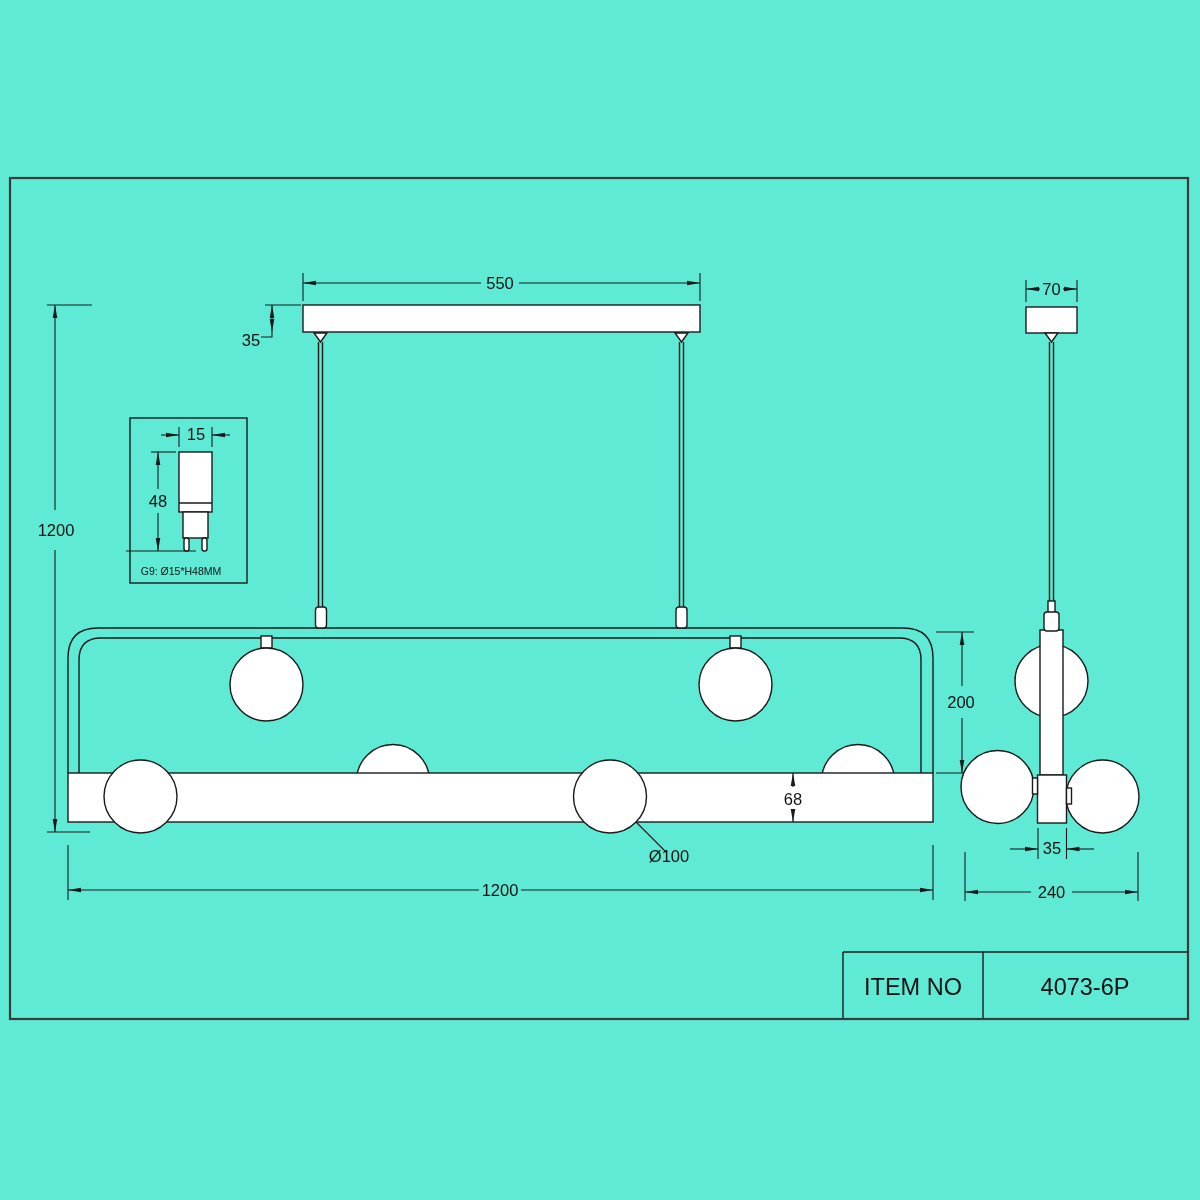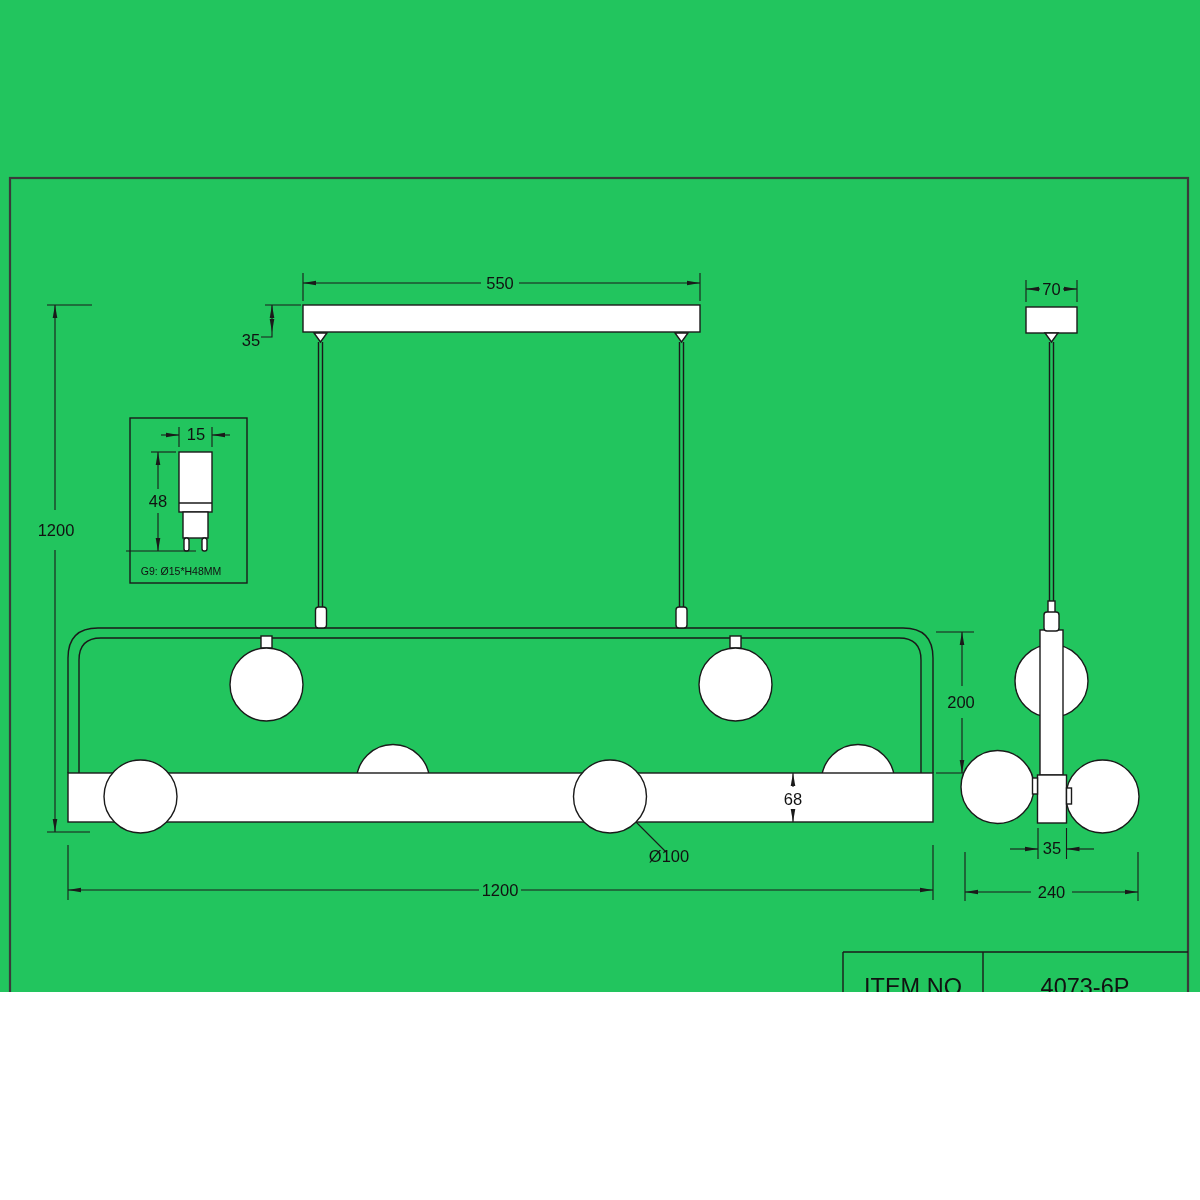--- a/index.html
+++ b/index.html
@@ -1,16 +1,16 @@
 <!DOCTYPE html>
 <html><head>
 <meta charset="utf-8">
 <style>
   html,body{margin:0;padding:0;background:#fff;}
-  .sheet{position:relative;width:1200px;height:992px;background:#22c55e;overflow:hidden;
+  .sheet{position:relative;width:1200px;height:1200px;background:#5eead4;overflow:hidden;
          font-family:"Liberation Sans",sans-serif;}
   svg{position:absolute;left:0;top:0;}
   .ol{stroke:#1a1a1a;stroke-width:1.4;fill:none;}
   .wf{fill:#ffffff;stroke:#1a1a1a;stroke-width:1.4;}
   .dl{stroke:#1a1a1a;stroke-width:1.1;fill:none;}
   .dt{font:16.5px "Liberation Sans",sans-serif;fill:#111111;text-anchor:middle;}
   .dts{font:10.5px "Liberation Sans",sans-serif;fill:#111111;text-anchor:middle;}
   .tbt{font:23.5px "Liberation Sans",sans-serif;fill:#111111;text-anchor:middle;}
   .border{fill:none;stroke:#3a3a3a;stroke-width:2.2;}
 </style>

